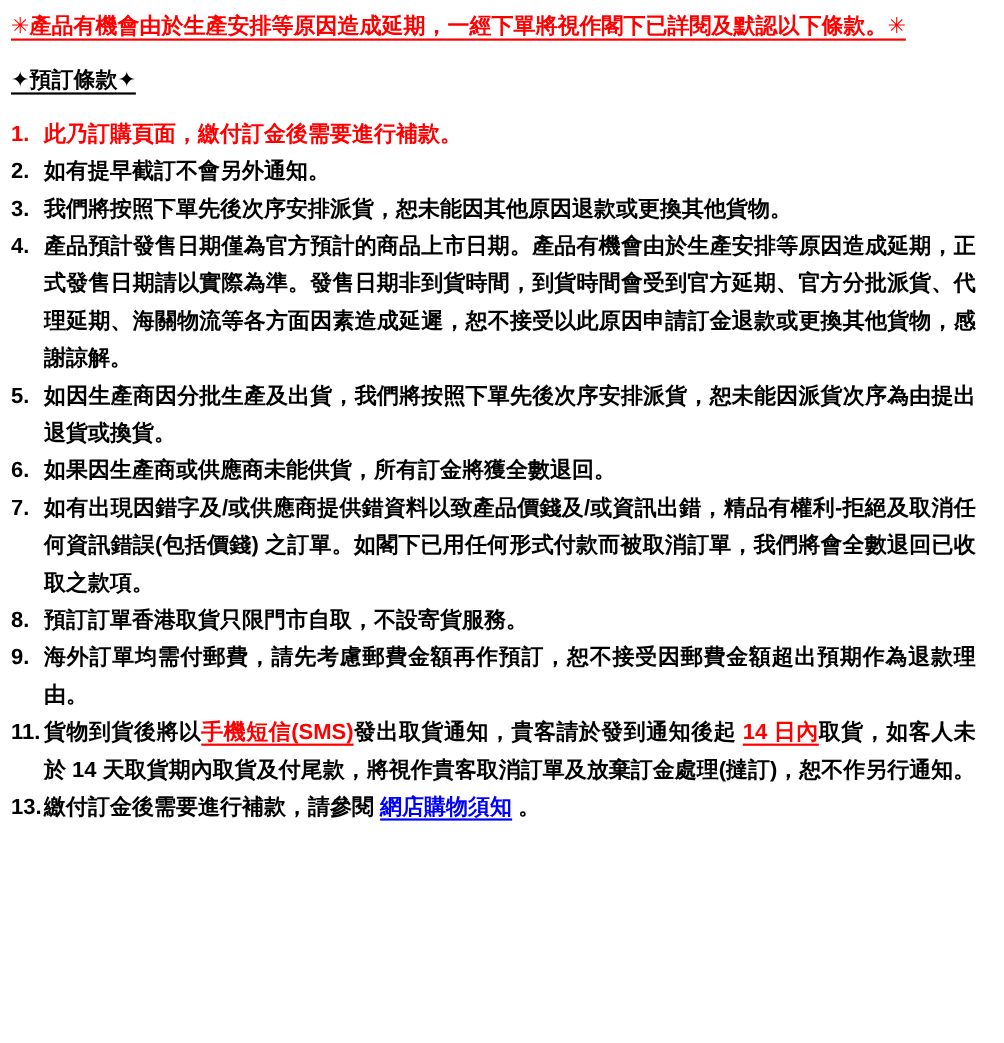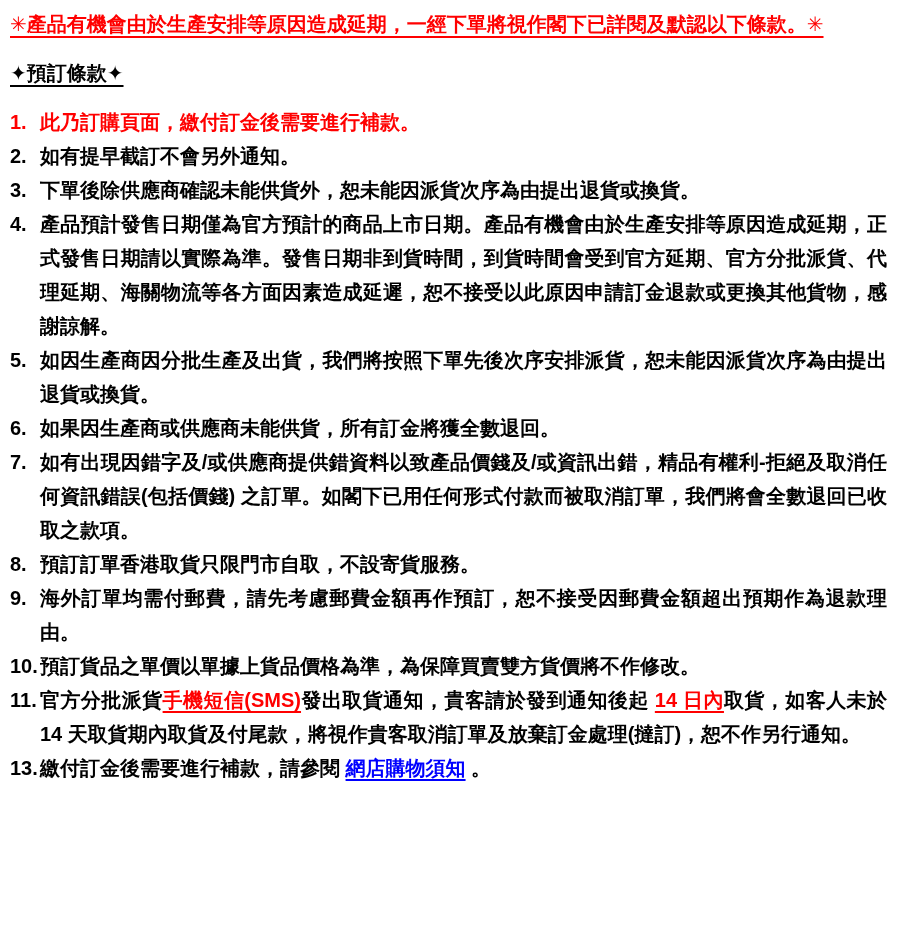--- a/index.html
+++ b/index.html
@@ -64,21 +64,21 @@
     <div class="term red">
       <span class="term-num">1.</span>
       <span class="term-text"><span>此乃訂購頁面，繳付訂金後需要進行補款。</span></span>
     </div>
     <div class="term">
       <span class="term-num">2.</span>
       <span class="term-text"><span>如有提早截訂不會另外通知。</span></span>
     </div>
     <div class="term">
       <span class="term-num">3.</span>
-      <span class="term-text"><span>下單後除供應商確認未能供貨外，恕未能因派貨次序為由提出退貨或換貨。</span></span>
+      <span class="term-text"><span>我們將按照下單先後次序安排派貨，恕未能因其他原因退款或更換其他貨物。</span></span>
     </div>
     <div class="term">
       <span class="term-num">4.</span>
       <span class="term-text"><span>產品預計發售日期僅為官方預計的商品上市日期。產品有機會由於生產安排等原因造成延期，正式發售日期請以實際為準。發售日期非到貨時間，到貨時間會受到官方延期、官方分批派貨、代理延期、海關物流等各方面因素造成延遲，恕不接受以此原因申請訂金退款或更換其他貨物，感謝諒解。</span></span>
     </div>
     <div class="term">
       <span class="term-num">5.</span>
       <span class="term-text"><span>如因生產商因分批生產及出貨，我們將按照下單先後次序安排派貨，恕未能因派貨次序為由提出退貨或換貨。</span></span>
     </div>
     <div class="term">
@@ -91,26 +91,22 @@
     </div>
     <div class="term">
       <span class="term-num">8.</span>
       <span class="term-text"><span>預訂訂單香港取貨只限門市自取，不設寄貨服務。</span></span>
     </div>
     <div class="term">
       <span class="term-num">9.</span>
       <span class="term-text"><span>海外訂單均需付郵費，請先考慮郵費金額再作預訂，恕不接受因郵費金額超出預期作為退款理由。</span></span>
     </div>
     <div class="term">
-      <span class="term-num">10.</span>
-      <span class="term-text"><span>預訂貨品之單價以單據上貨品價格為準，為保障買賣雙方貨價將不作修改。</span></span>
-    </div>
-    <div class="term">
       <span class="term-num">11.</span>
-      <span class="term-text"><span>官方分批派貨</span><span class="seg-red-underline">手機短信(SMS)</span><span>發出取貨通知，貴客請於發到通知後起 </span><span class="seg-red-underline">14 日內</span><span>取貨，如客人未於 14 天取貨期內取貨及付尾款，將視作貴客取消訂單及放棄訂金處理(撻訂)，恕不作另行通知。</span></span>
+      <span class="term-text"><span>貨物到貨後將以</span><span class="seg-red-underline">手機短信(SMS)</span><span>發出取貨通知，貴客請於發到通知後起 </span><span class="seg-red-underline">14 日內</span><span>取貨，如客人未於 14 天取貨期內取貨及付尾款，將視作貴客取消訂單及放棄訂金處理(撻訂)，恕不作另行通知。</span></span>
     </div>
     <div class="term">
       <span class="term-num">13.</span>
       <span class="term-text"><span>繳付訂金後需要進行補款，請參閱 </span><a class="link" href="#">網店購物須知</a><span> 。</span></span>
     </div>
   </div>
 
 
 
 

